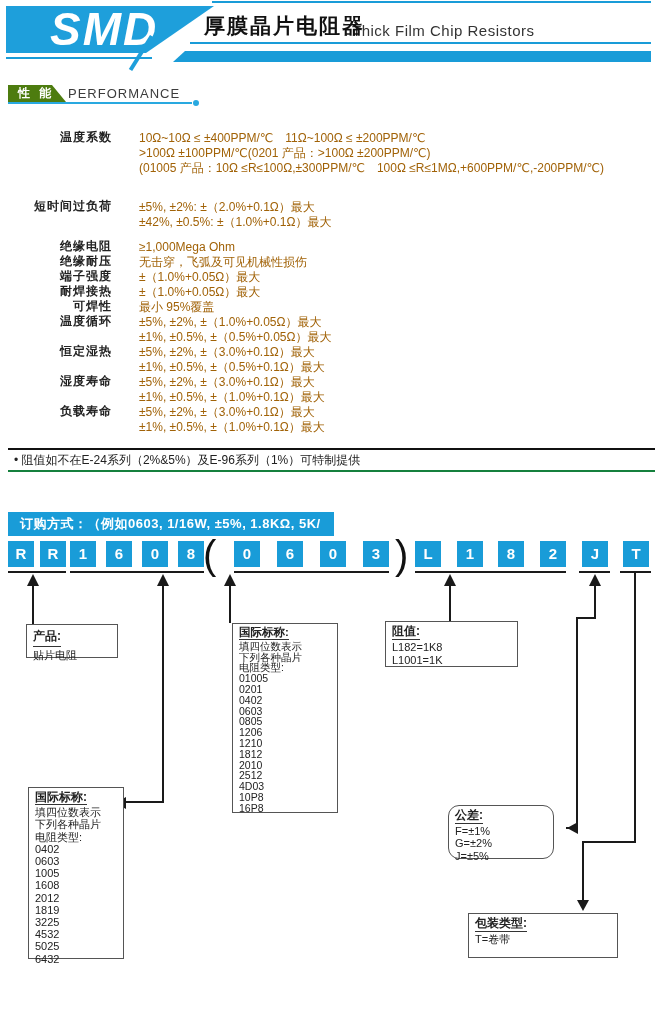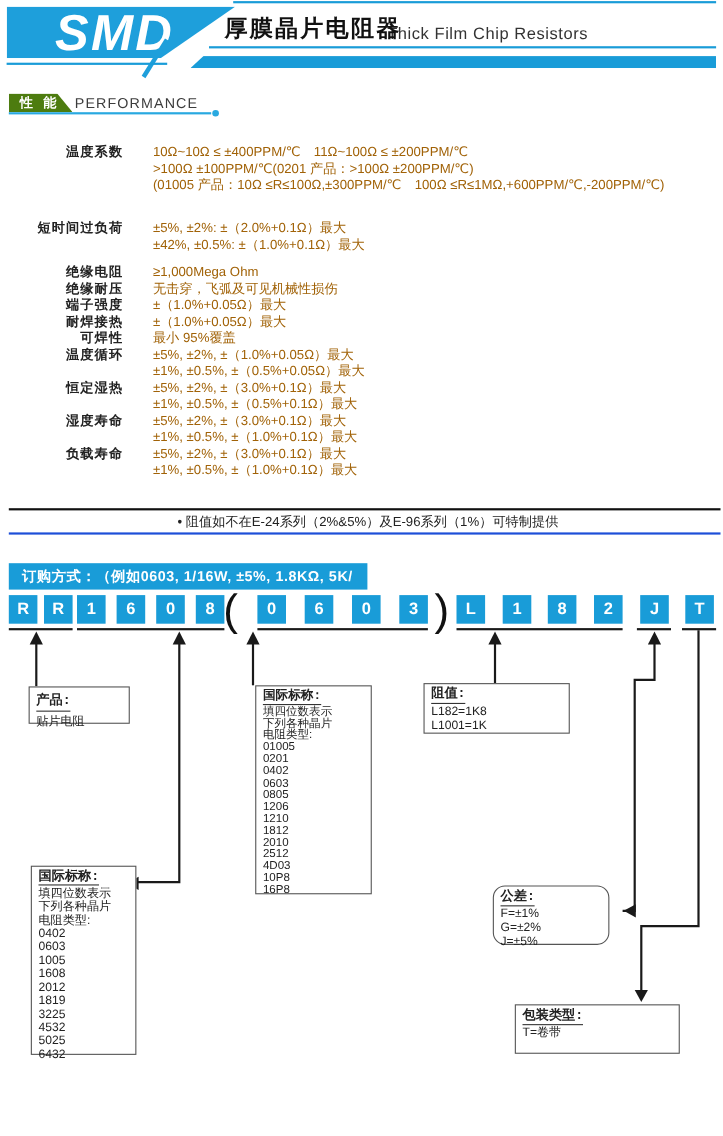--- a/index.html
+++ b/index.html
@@ -28,41 +28,41 @@
               color:#fff;font-size:12px;font-weight:bold;line-height:17px;
               padding-left:10px;letter-spacing:3px;box-sizing:border-box;}
   .perf-en{left:68px;top:86px;font-size:13px;color:#3c3c3c;letter-spacing:1px;}
   .perf-line{left:8px;top:102px;width:184px;height:2px;background:#29A9E0;}
   .perf-dot{left:193px;top:100px;width:6px;height:6px;border-radius:50%;background:#29A9E0;}
 
   
   #spec{left:0;top:131px;width:657px;}
   .spec-row{display:flex;align-items:flex-start;}
   .spec-label{width:112px;text-align:right;font-size:12px;font-weight:bold;
-              color:#222;letter-spacing:1px;line-height:15px;flex:none;}
+              color:#222;letter-spacing:1px;line-height:15px;flex:none;font-family:Liberation Mono, monospace;}
   .spec-val{margin-left:27px;font-size:12px;color:#a16207;line-height:15px;}
   .mt-big{margin-top:24px;} .mt-med{margin-top:10px;}
 
   
-  .note{left:8px;top:462px;width:641px;height:20px;border-top:2px solid #111;
-        border-bottom:2px solid #1d4ed8;font-size:12px;line-height:21px;padding-left:6px;color:#222;text-align:center;}
+  .note{left:8px;top:448px;width:641px;height:20px;border-top:2px solid #111;
+        border-bottom:2px solid #15803d;font-size:12px;line-height:21px;padding-left:6px;color:#222;}
 
   
   .order-bar{left:8px;top:512px;width:326px;height:24px;background:#199CD8;color:#fff;
              font-size:13px;font-weight:bold;line-height:24px;padding-left:12px;
              box-sizing:border-box;letter-spacing:0.5px;}
   .code-box{position:absolute;top:541px;width:26px;height:26px;background:#199CD8;color:#fff;
             font-size:15px;font-weight:bold;text-align:center;line-height:26px;}
   .paren{position:absolute;top:533px;font-size:40px;font-weight:400;color:#111;line-height:44px;}
 
   
   .callout{position:absolute;border:1px solid #555;background:#fff;box-sizing:border-box;
            padding:3px 6px;font-size:11px;color:#222;}
   .callout .title{font-weight:bold;font-size:12px;border-bottom:1.5px solid #333;
-                  display:inline-block;padding-bottom:1px;margin-bottom:1px;font-family:Liberation Mono, monospace;}
+                  display:inline-block;padding-bottom:1px;margin-bottom:1px;}
   .callout .lines div{white-space:nowrap;}
   #co-product{left:26px;top:624px;width:92px;height:34px;}
   #co-size-metric{left:28px;top:787px;width:96px;height:172px;line-height:12.2px;}
   #co-size-inch{left:232px;top:623px;width:106px;height:190px;font-size:10.5px;line-height:10.8px;}
   #co-size-inch .title{font-size:11.5px;}
   #co-resistance{left:385px;top:621px;width:133px;height:46px;line-height:13px;}
   #co-tolerance{left:448px;top:805px;width:106px;height:54px;line-height:12.5px;border-radius:11px;}
   #co-packaging{left:468px;top:913px;width:150px;height:45px;line-height:13px;}
 
   

